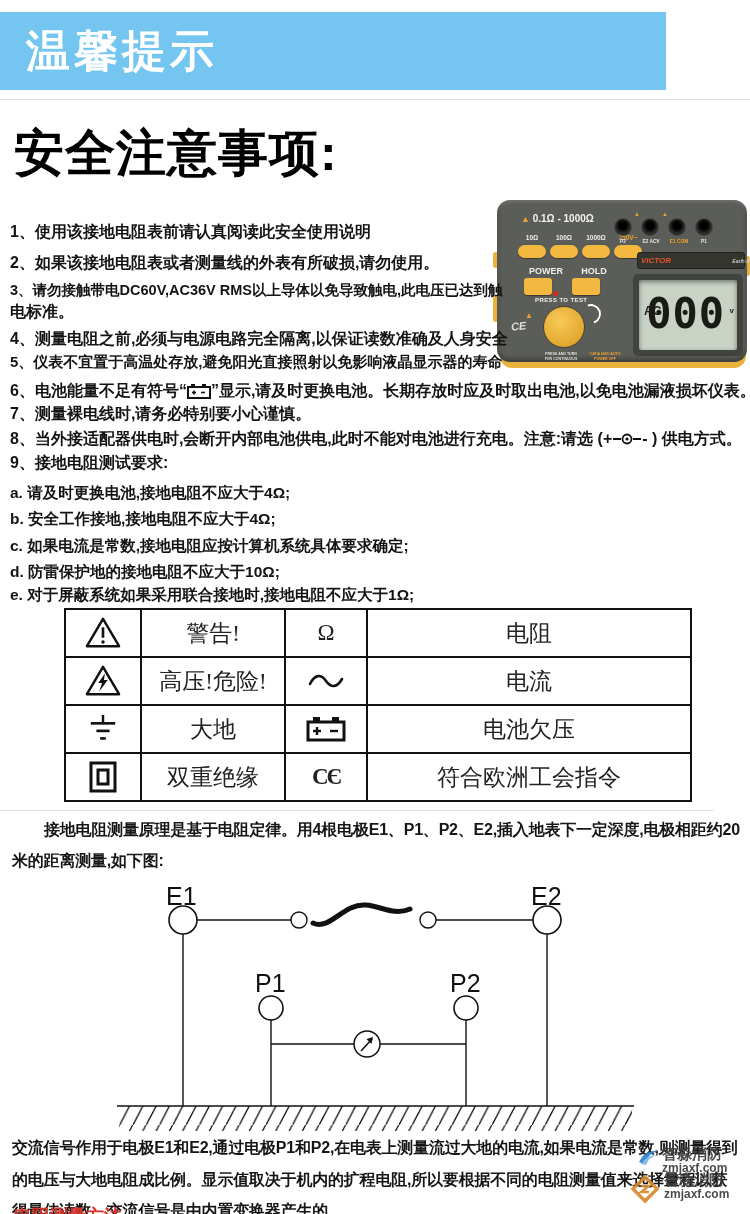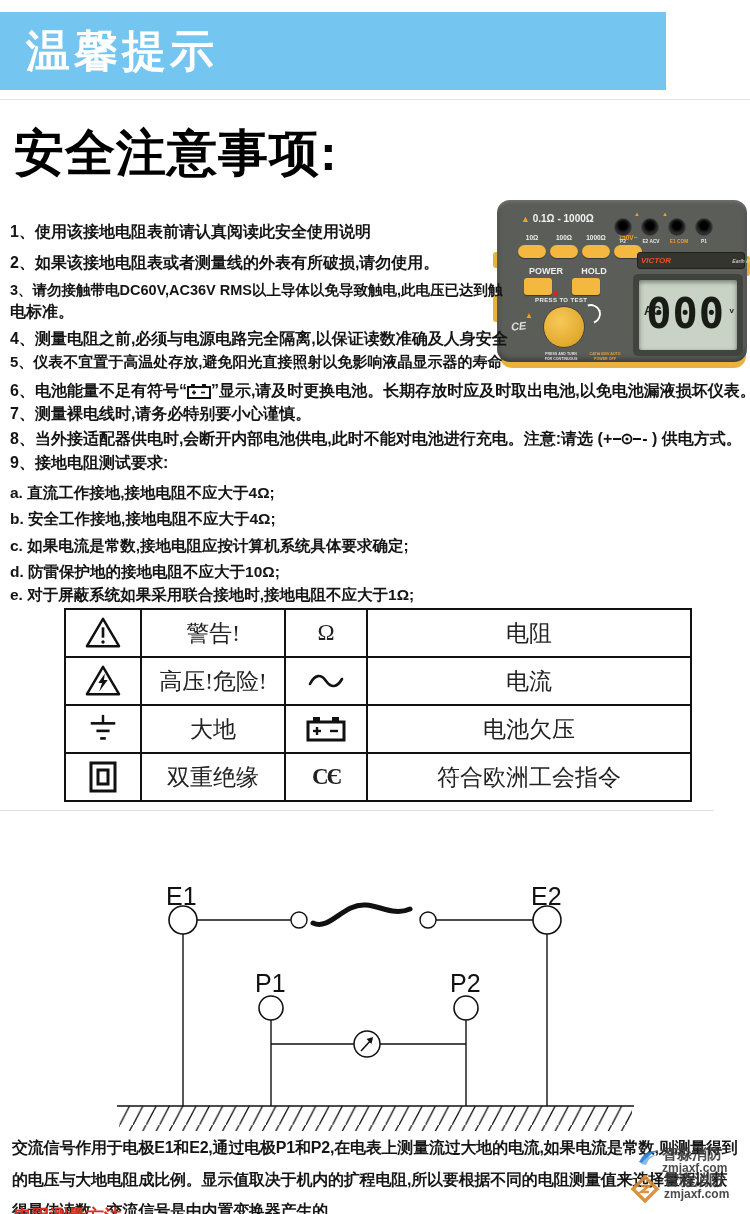--- a/index.html
+++ b/index.html
@@ -169,21 +169,21 @@
   <div class="ln" style="top:404px;">7、测量裸电线时,请务必特别要小心谨慎。</div>
   <div class="ln" style="top:429px;">
     <span>8、当外接适配器供电时,会断开内部电池供电,此时不能对电池进行充电。注意:请选 (+</span><span class="plug"><svg width="30" height="12" viewBox="0 0 30 12">
           <line x1="1" y1="6" x2="9" y2="6" stroke="#111" stroke-width="2"></line>
           <circle cx="15" cy="6" r="4.5" fill="none" stroke="#111" stroke-width="1.8"></circle>
           <circle cx="15" cy="6" r="1.6" fill="#111"></circle>
           <line x1="21" y1="6" x2="29" y2="6" stroke="#111" stroke-width="2"></line>
         </svg></span><span>- ) 供电方式。</span>
   </div>
   <div class="ln" style="top:453px;">9、接地电阻测试要求:</div>
-  <div class="ln" style="top:483px;font-size:15.5px;">a. 直流工作接地,接地电阻不应大于4Ω;</div>
+  <div class="ln" style="top:483px;font-size:15.5px;">a. 请及时更换电池,接地电阻不应大于4Ω;</div>
   <div class="ln" style="top:509px;font-size:15.5px;">b. 安全工作接地,接地电阻不应大于4Ω;</div>
   <div class="ln" style="top:536px;font-size:15.5px;">c. 如果电流是常数,接地电阻应按计算机系统具体要求确定;</div>
   <div class="ln" style="top:562px;font-size:15.5px;">d. 防雷保护地的接地电阻不应大于10Ω;</div>
   <div class="ln" style="top:585px;font-size:15.5px;">e. 对于屏蔽系统如果采用联合接地时,接地电阻不应大于1Ω;</div>
 
   <div class="symtab">
 
     <div class="cell">
       <svg width="38" height="34" viewBox="0 0 40 36">
           <path d="M20,3 L37,32 L3,32 Z" fill="none" stroke="#111" stroke-width="2.6" stroke-linejoin="round"></path>
@@ -235,20 +235,21 @@
           <rect x="2" y="2" width="24" height="28" fill="none" stroke="#111" stroke-width="3"></rect>
           <rect x="9" y="9" width="10" height="14" fill="none" stroke="#111" stroke-width="3"></rect>
         </svg>
     </div>
     <div class="cell">双重绝缘</div>
     <div class="cell cemark">CЄ</div>
     <div class="cell">符合欧洲工会指令</div>
   </div>
 
   <div class="hairline" style="top:810px;width:714px;"></div>
+  <div class="para indent" style="top:814px;">接地电阻测量原理是基于电阻定律。用4根电极E1、P1、P2、E2,插入地表下一定深度,电极相距约20米的距离测量,如下图:</div>
 
   <svg class="diagram" width="750" height="290" viewBox="0 856 750 290">
     <defs>
       <pattern id="hatch" width="13.3" height="25" patternUnits="userSpaceOnUse">
         <line x1="0" y1="25" x2="13" y2="0" stroke="#111" stroke-width="1.3"></line>
       </pattern>
     </defs>
     <text x="166" y="905">E1</text>
     <text x="531" y="905">E2</text>
     <text x="255" y="992">P1</text>

